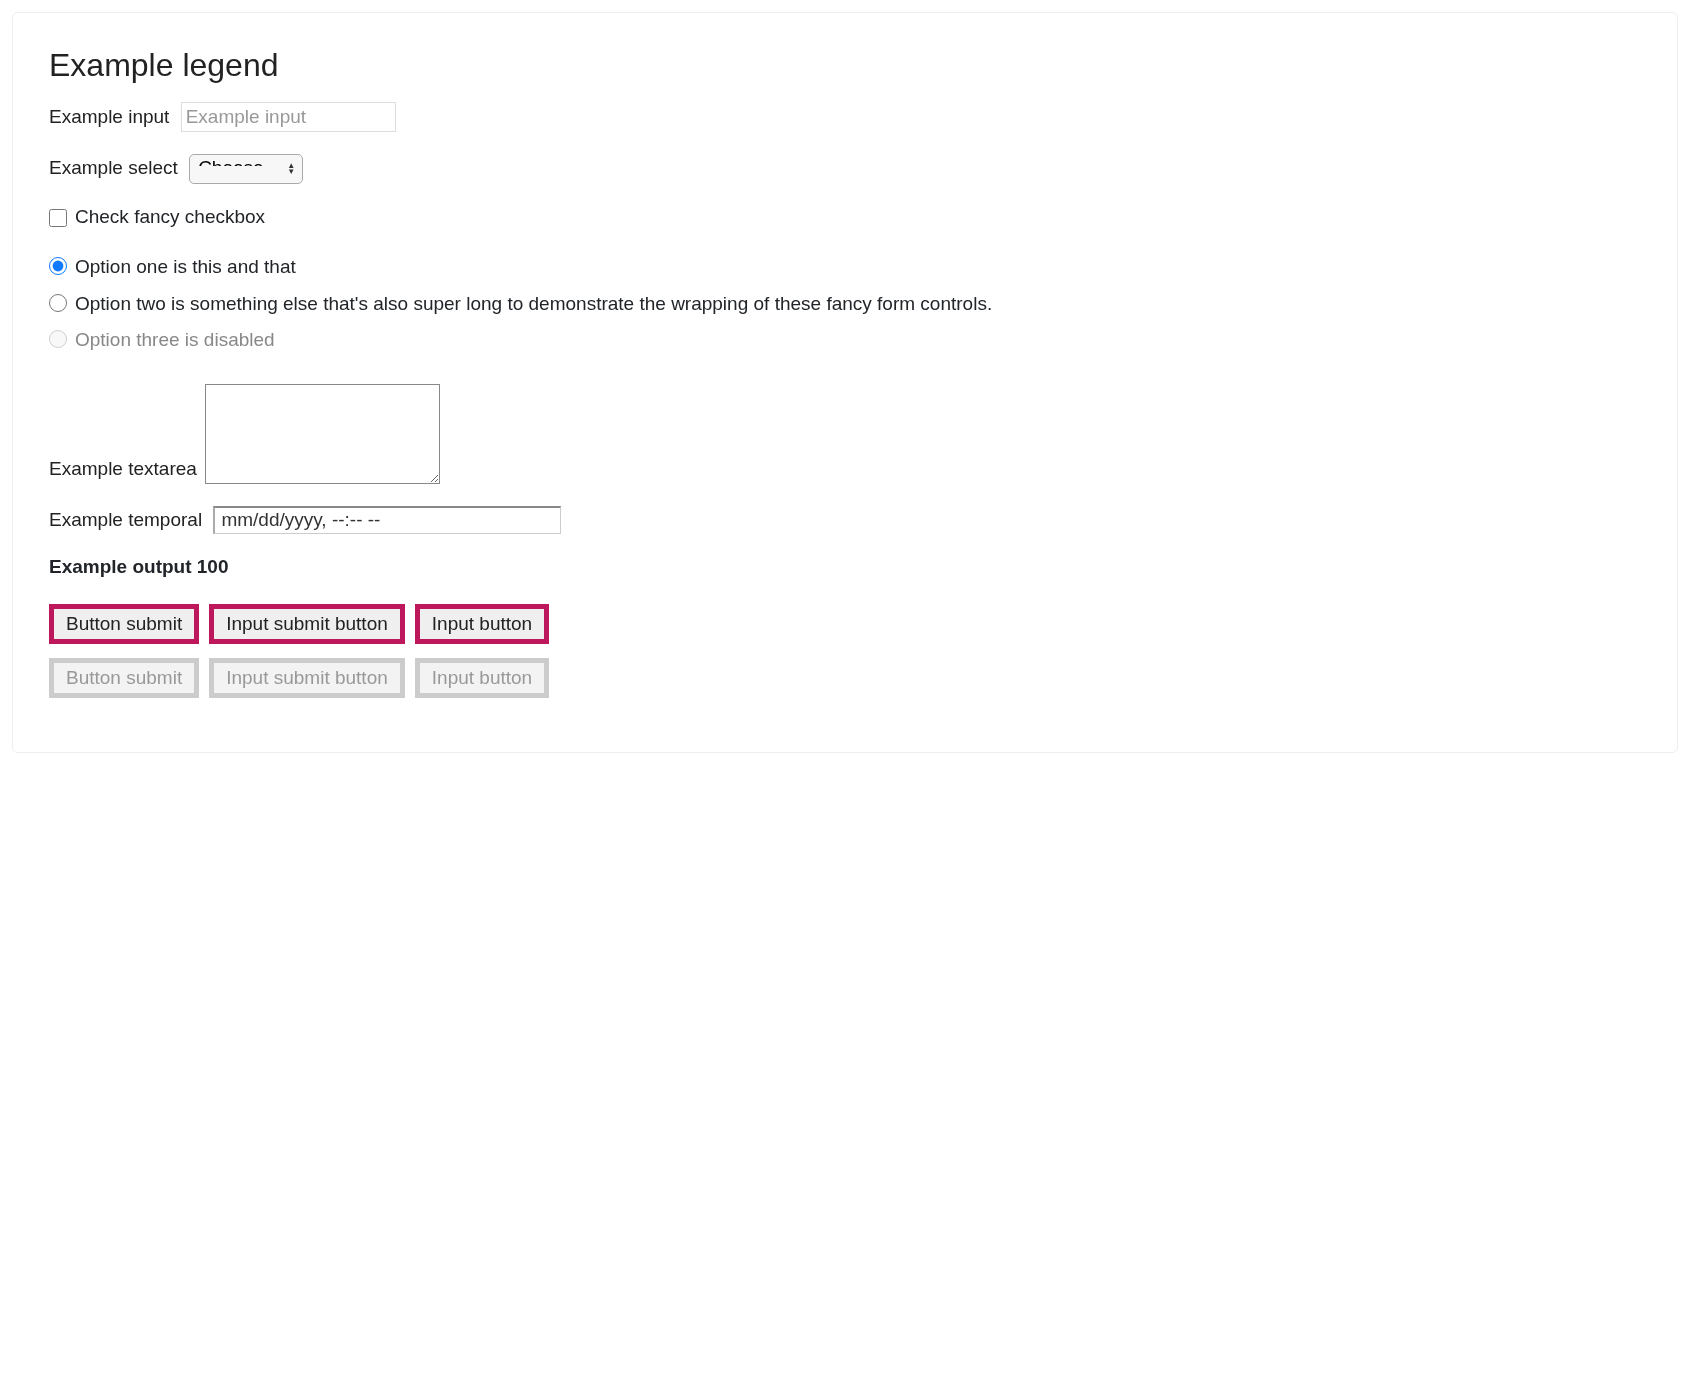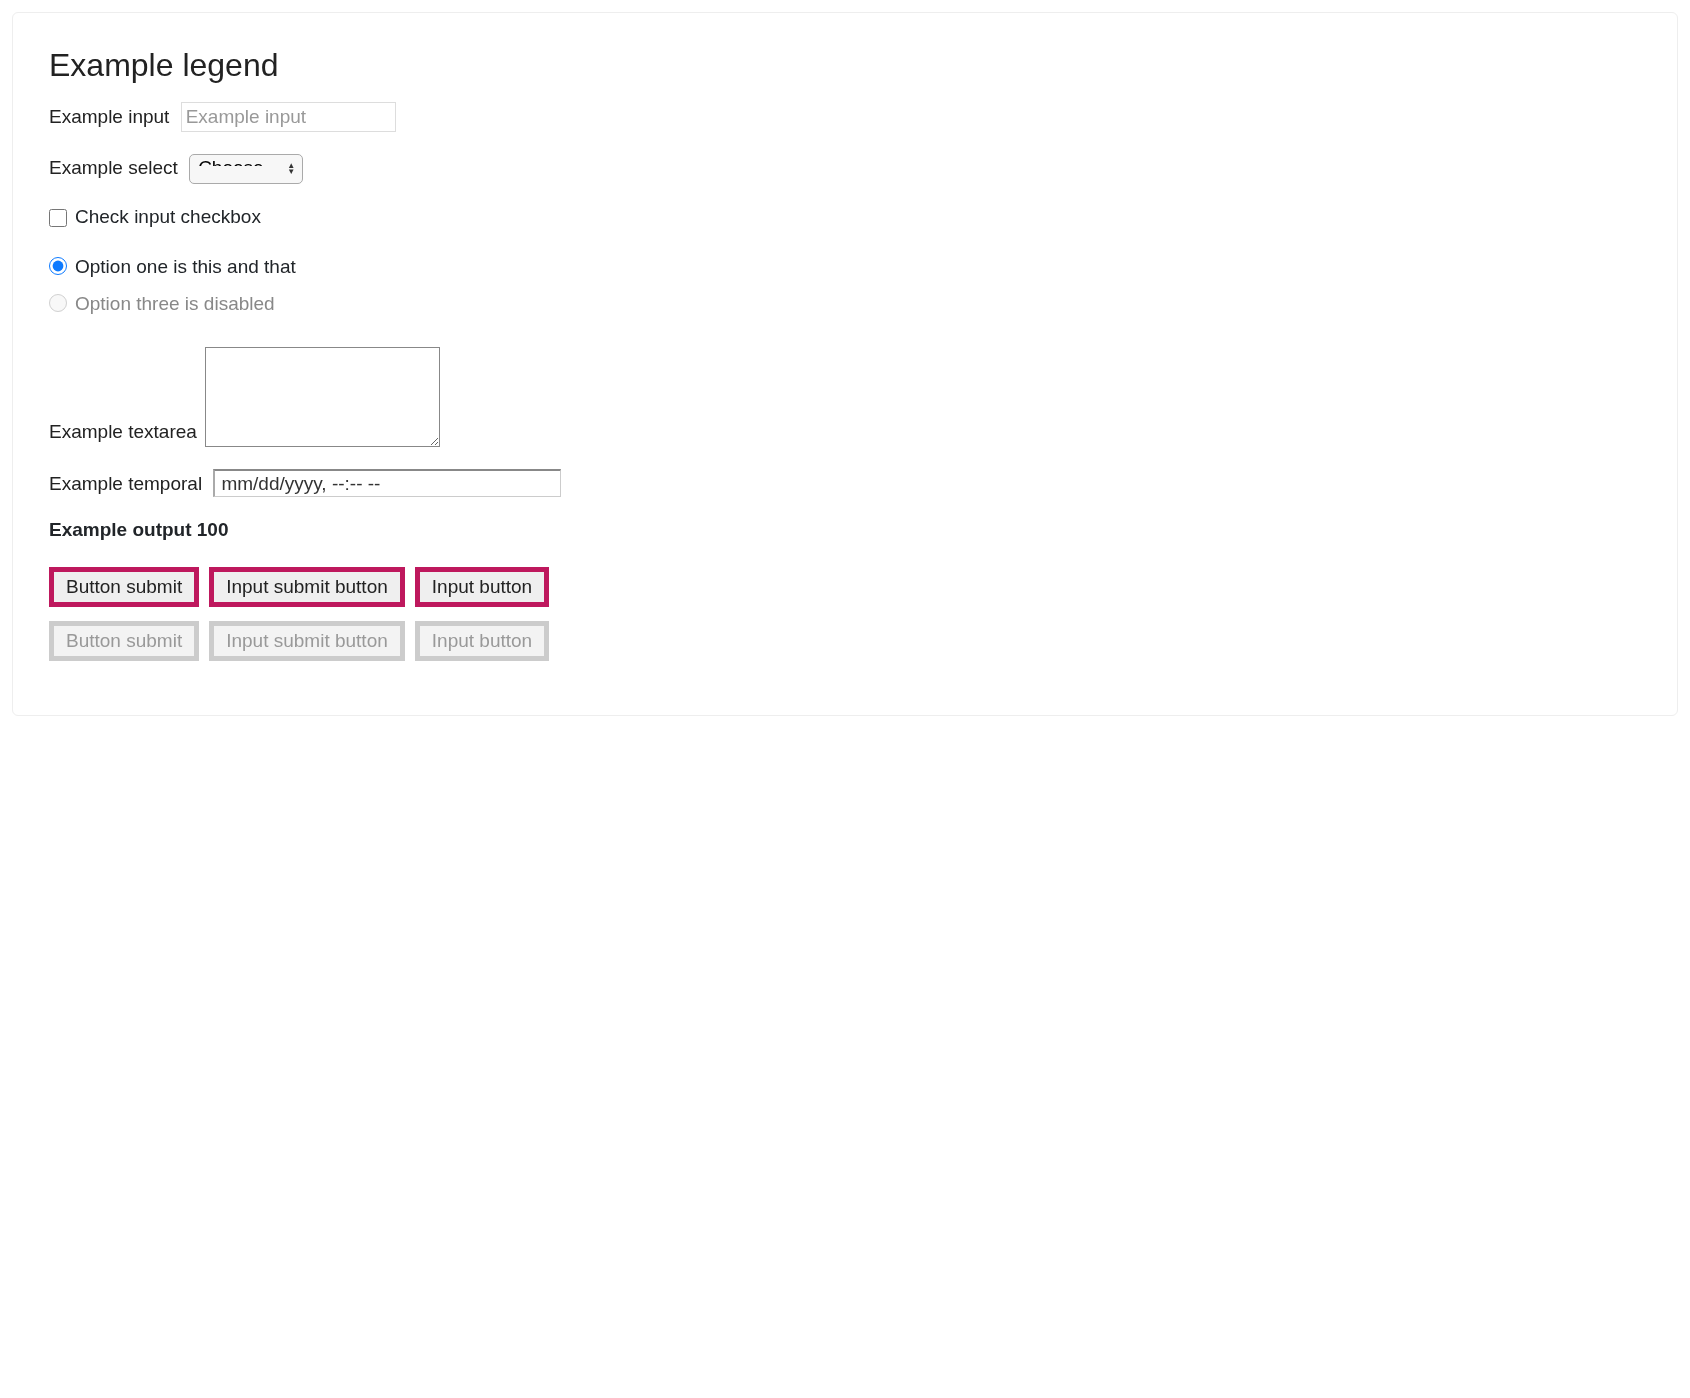--- a/index.html
+++ b/index.html
@@ -179,28 +179,32 @@
     <span class="select-wrap">
       <select class="native">
         <option>Choose...</option>
       </select>
       <span class="select-arrows">▲<br>▼</span>
     </span>
   </div>
 
   <div class="field check-row">
     <input type="checkbox" style="">
-    <label>Check input checkbox</label>
+    <label>Check fancy checkbox</label>
   </div>
 
   <div class="radio-group">
     <div class="radio-row">
       <input type="radio" name="opt" checked="" style="">
       <label>Option one is this and that</label>
     </div>
+    <div class="radio-row">
+      <input type="radio" name="opt" style="">
+      <label>Option two is something else that's also super long to demonstrate the wrapping of these fancy form controls.</label>
+    </div>
     <div class="radio-row disabled">
       <input type="radio" name="opt" disabled="" style="">
       <label>Option three is disabled</label>
     </div>
   </div>
 
   <div class="ta-field">
     <label class="inline">Example textarea</label>
     <textarea class="native" style=""></textarea>
   </div>

